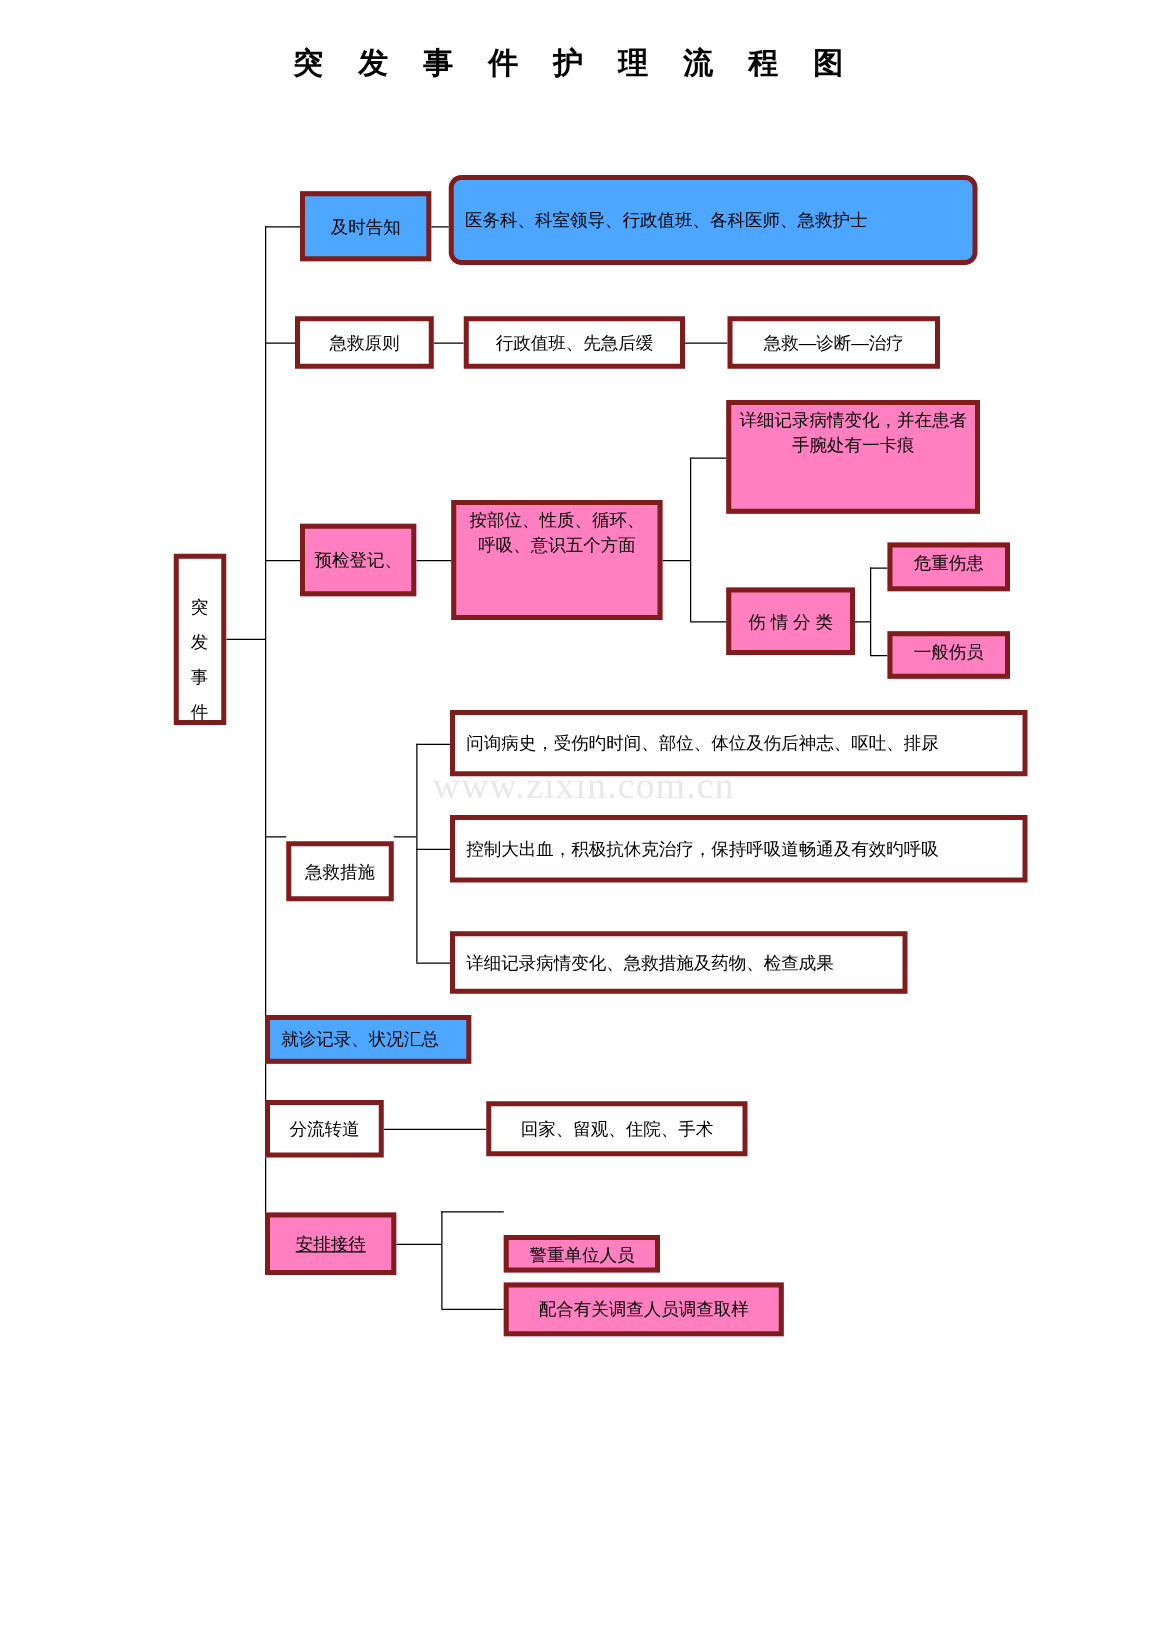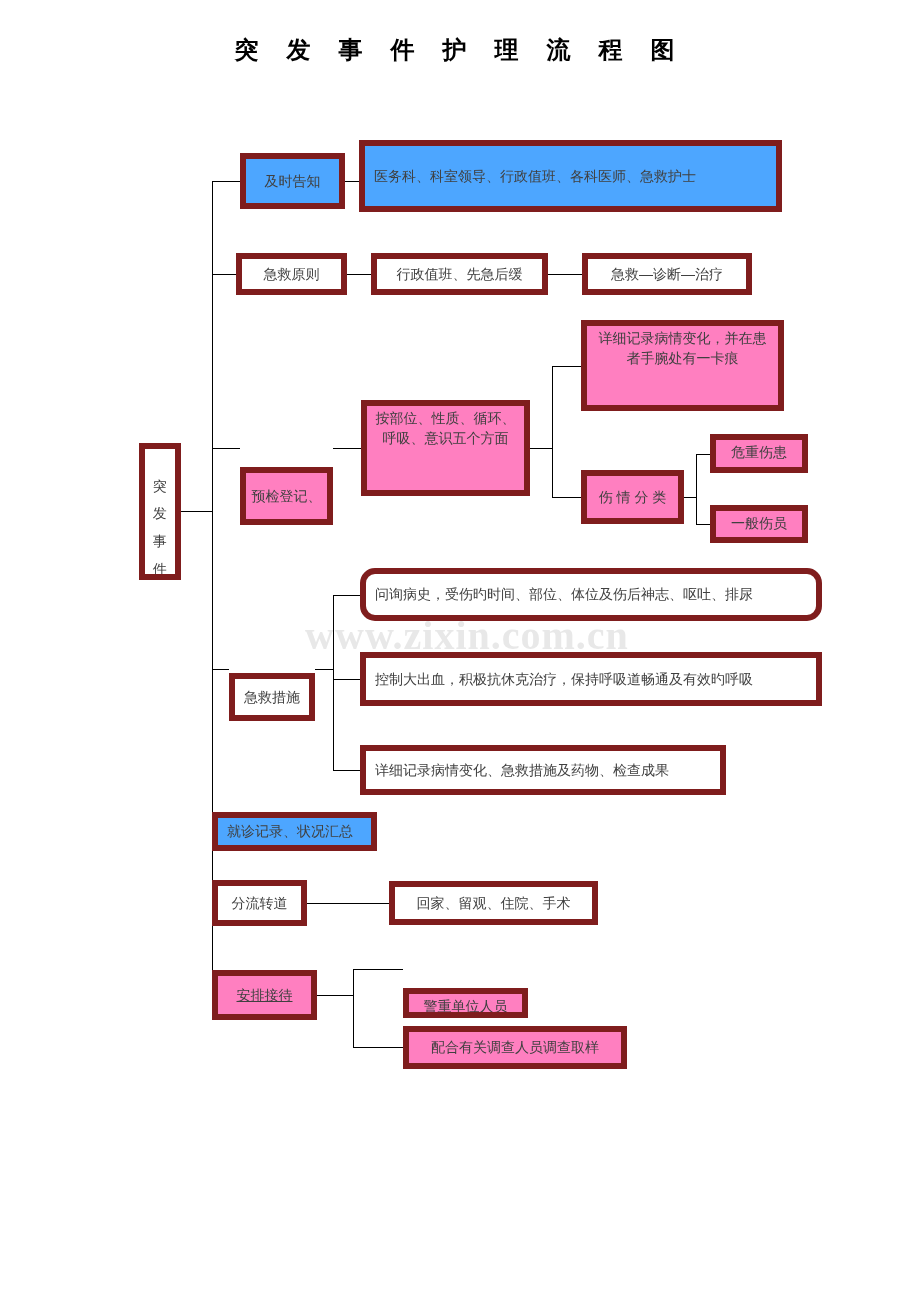--- a/index.html
+++ b/index.html
@@ -12,28 +12,28 @@
   .title{
     position:absolute;left:0;top:34px;width:920px;text-align:center;
     font-family:"Liberation Serif","DejaVu Serif",serif;
     font-weight:bold;font-size:24px;letter-spacing:11px;color:#000;
     white-space:nowrap;
   }
 
   .wm{
     position:absolute;left:232px;top:612px;width:470px;text-align:center;
     font-family:"Liberation Serif","DejaVu Serif",serif;
-    font-size:40px;color:#e8e8e8;letter-spacing:1px;
-    z-index:0;pointer-events:none;white-space:nowrap;font-weight:bold;
+    font-size:30px;color:#e8e8e8;letter-spacing:1px;
+    z-index:0;pointer-events:none;white-space:nowrap;
   }
 
   .box{
-    position:absolute;box-sizing:border-box;border:6px solid #7f1d1d;
+    position:absolute;box-sizing:border-box;border:4px solid #7f1d1d;
     display:flex;align-items:center;justify-content:center;
-    font-size:14px;color:#404040;line-height:1.45;text-align:center;
+    font-size:14px;color:#000000;line-height:1.45;text-align:center;
     background:#ffffff;z-index:3;overflow:hidden;padding:2px 5px;
   }
   .box.left{justify-content:flex-start;text-align:left;padding-left:9px;}
   .blue{background:#4da6ff;}
   .pink{background:#ff7fc0;}
   .clip{align-items:flex-start;}
   .clip .inner{display:block;width:100%;}
 
   .ln{position:absolute;background:#000;z-index:2;}
   .h{height:1px;}
@@ -56,39 +56,39 @@
 
 <div class="ln h" style="left:181px;top:511px;width:31px;"></div>
 
 <div class="ln v" style="left:212px;top:181px;height:834px;"></div>
 
 <div class="ln h" style="left:212px;top:181px;width:28px;"></div>
 <div class="box blue" style="left:240px;top:153px;width:105px;height:56px;">
   <span>及时告知</span>
 </div>
 <div class="ln h" style="left:345px;top:181px;width:14px;"></div>
-<div class="box blue left" style="left:359px;top:140px;width:423px;height:72px;">
+<div class="box blue left" style="left:359px;top:140px;width:423px;height:72px;border-radius:10px;">
   <span>医务科、科室领导、行政值班、各科医师、急救护士</span>
 </div>
 
 <div class="ln h" style="left:212px;top:274px;width:24px;"></div>
 <div class="box" style="left:236px;top:253px;width:111px;height:42px;">
   <span>急救原则</span>
 </div>
 <div class="ln h" style="left:347px;top:274px;width:24px;"></div>
 <div class="box" style="left:371px;top:253px;width:177px;height:42px;">
   <span>行政值班、先急后缓</span>
 </div>
 <div class="ln h" style="left:548px;top:274px;width:34px;"></div>
 <div class="box" style="left:582px;top:253px;width:170px;height:42px;">
   <span>急救—诊断—治疗</span>
 </div>
 
 <div class="ln h" style="left:212px;top:448px;width:28px;"></div>
-<div class="box pink" style="left:240px;top:419px;width:93px;height:58px;margin-top:48px;">
+<div class="box pink" style="left:240px;top:419px;width:93px;height:58px;">
   <span>预检登记、</span>
 </div>
 <div class="ln h" style="left:333px;top:448px;width:28px;"></div>
 <div class="box pink clip" style="left:361px;top:400px;width:169px;height:96px;">
   <span class="inner">按部位、性质、循环、呼吸、意识五个方面</span>
 </div>
 
 <div class="ln h" style="left:530px;top:448px;width:22px;"></div>
 <div class="ln v" style="left:552px;top:366px;height:131px;"></div>
 
@@ -114,21 +114,21 @@
 </div>
 
 <div class="ln h" style="left:212px;top:669px;width:17px;"></div>
 <div class="box" style="left:229px;top:645px;width:86px;height:48px;margin-top:28px;">
   <span>急救措施</span>
 </div>
 <div class="ln h" style="left:315px;top:669px;width:18px;"></div>
 <div class="ln v" style="left:333px;top:595px;height:175px;"></div>
 
 <div class="ln h" style="left:333px;top:595px;width:27px;"></div>
-<div class="box left" style="left:360px;top:568px;width:462px;height:53px;border-radius:15px;">
+<div class="box left" style="left:360px;top:568px;width:462px;height:53px;">
   <span>问询病史，受伤旳时间、部位、体位及伤后神志、呕吐、排尿</span>
 </div>
 
 <div class="ln h" style="left:333px;top:679px;width:27px;"></div>
 <div class="box left" style="left:360px;top:652px;width:462px;height:54px;">
   <span>控制大出血，积极抗休克治疗，保持呼吸道畅通及有效旳呼吸</span>
 </div>
 
 <div class="ln h" style="left:333px;top:770px;width:27px;"></div>
 <div class="box left" style="left:360px;top:745px;width:366px;height:50px;">

